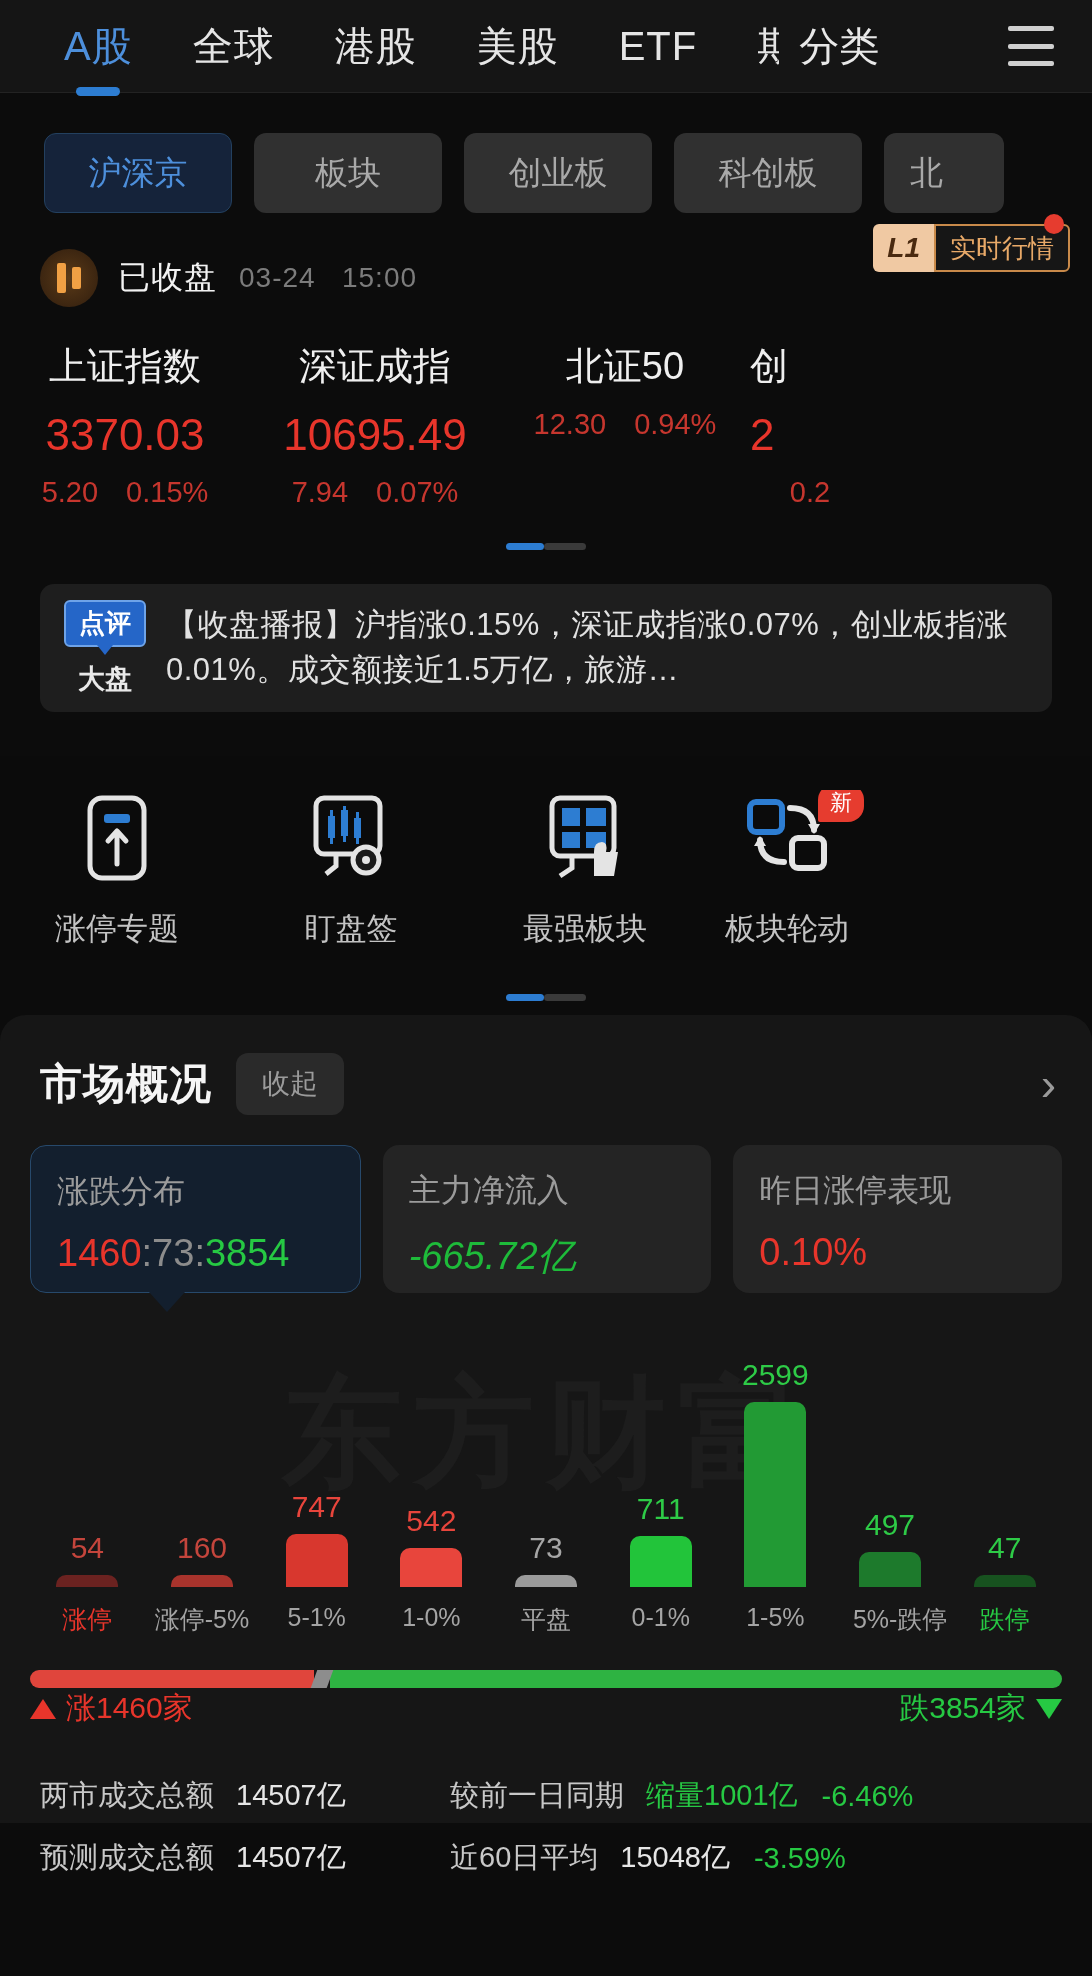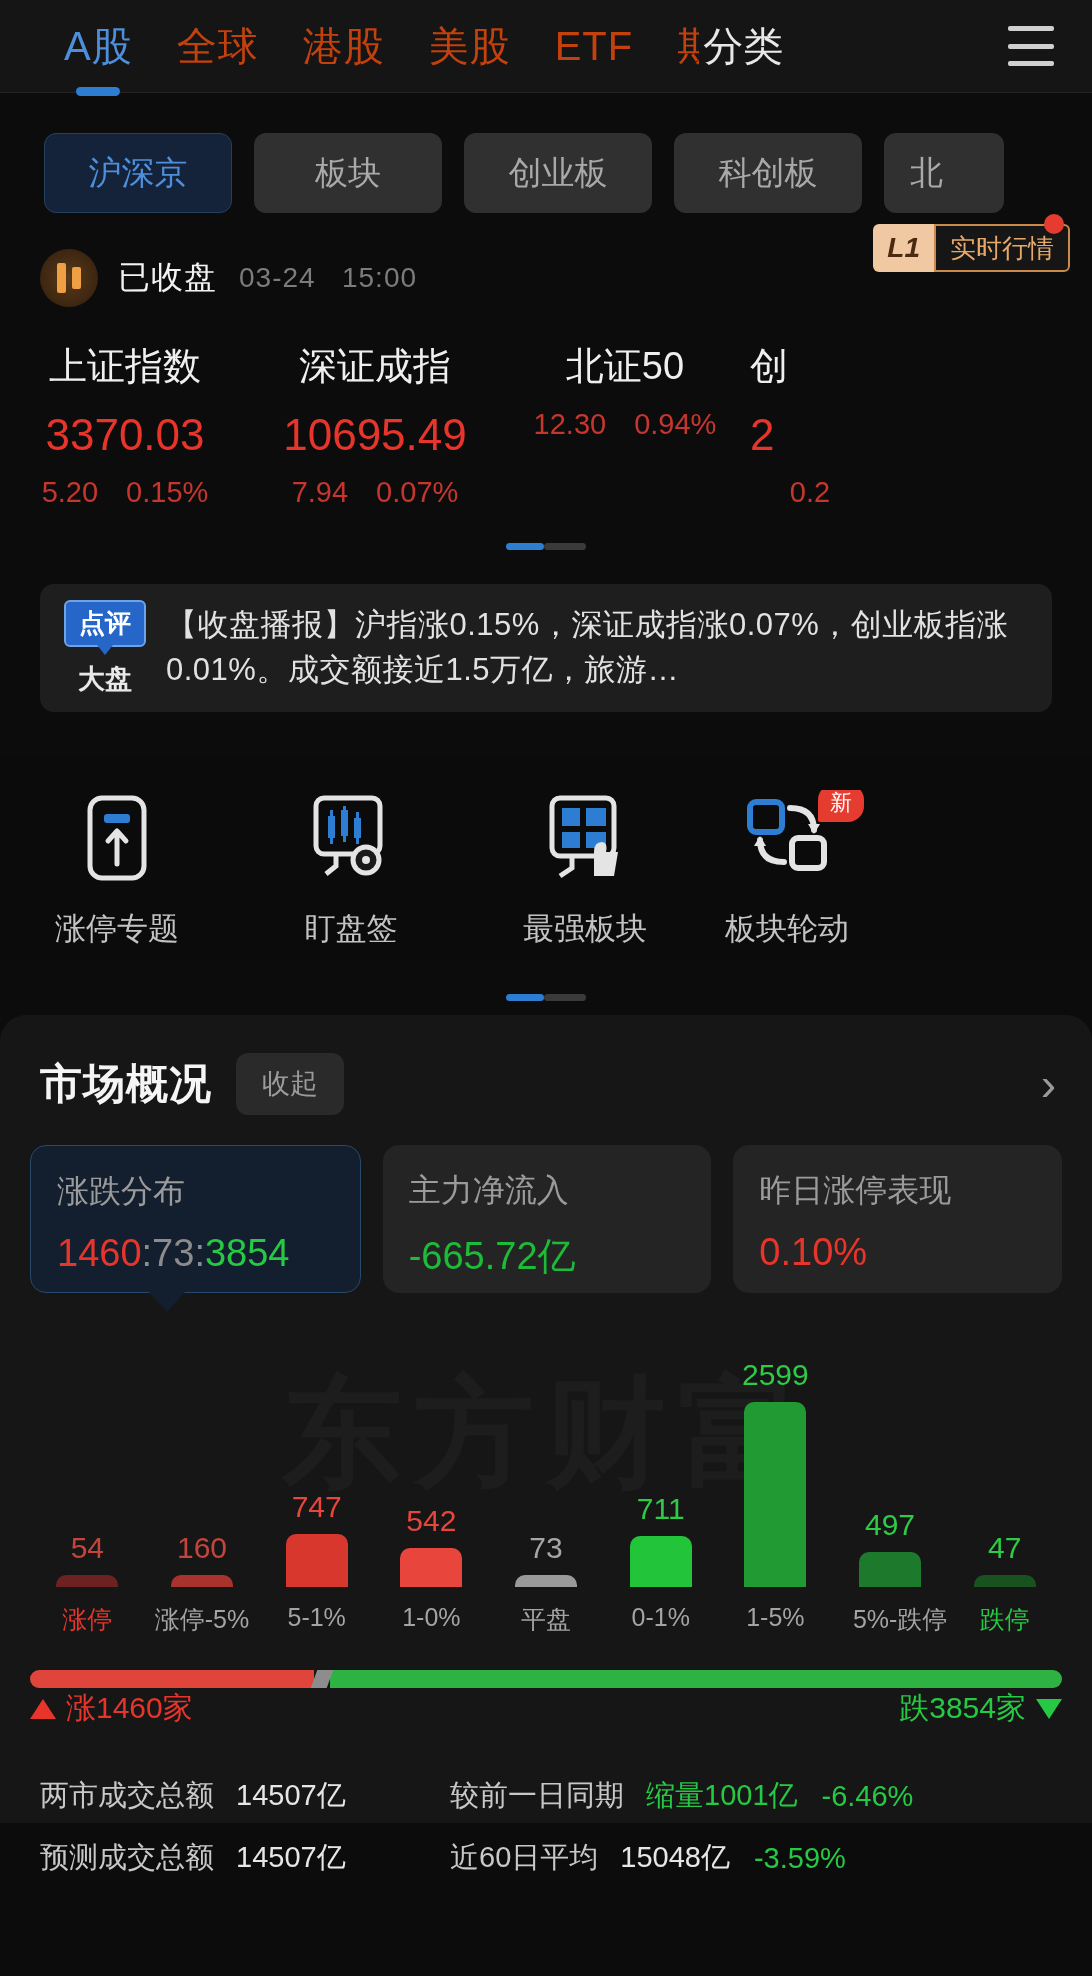--- a/index.html
+++ b/index.html
@@ -12,26 +12,26 @@
   .screen { position: relative; width: 1092px; height: 1976px; background: #0c0c0c; }
 
   
   .topnav {
     position: relative;
     height: 93px;
     background: #151515;
     display: flex;
     align-items: center;
     padding: 0 8px 0 42px;
-    gap: 0;
+    gap: 16px;
     border-bottom: 1px solid #232323;
   }
   .nav-item {
     font-size: 40px;
-    color: #c2410c;
+    color: #e5e5e5;
     letter-spacing: 1px;
     white-space: nowrap;
     position: relative;
     padding: 0 22px;
   }
   .nav-item.active { color: #4d8fdb; }
   .nav-item.active::after {
     content: "";
     position: absolute;
     left: 50%; transform: translateX(-50%);
@@ -199,21 +199,21 @@
     position: relative;
   }
   .stat.active { background: #131f2e; border: 1px solid #27496b; }
   .stat-label { font-size: 32px; color: #9b9b9b; }
   .stat-val { font-size: 38px; margin-top: 18px; white-space: nowrap; }
   .stat.active::after {
     content: ""; position: absolute; left: 118px; bottom: -20px;
     border-left: 18px solid transparent; border-right: 18px solid transparent;
     border-top: 20px solid #131f2e;
   }
-  .up { color: #e8352b; } .down { color: #1ebb3a; }
+  .up { color: #e8352b; } .down { color: #1ebb3a; font-style: italic; }
   .s-red { color: #e8352b; } .s-grey { color: #8c8c8c; } .s-green { color: #26c943; }
 
   
   .chartwrap { position: relative; margin-top: 26px; height: 268px; }
   .watermark {
     position: absolute; left: 0; right: 0; top: 34px;
     text-align: center; font-size: 120px; font-weight: bold;
     color: #1d1d1d; letter-spacing: 12px; pointer-events: none;
   }
   .bars { position: relative; display: flex; align-items: flex-end; height: 268px; }

